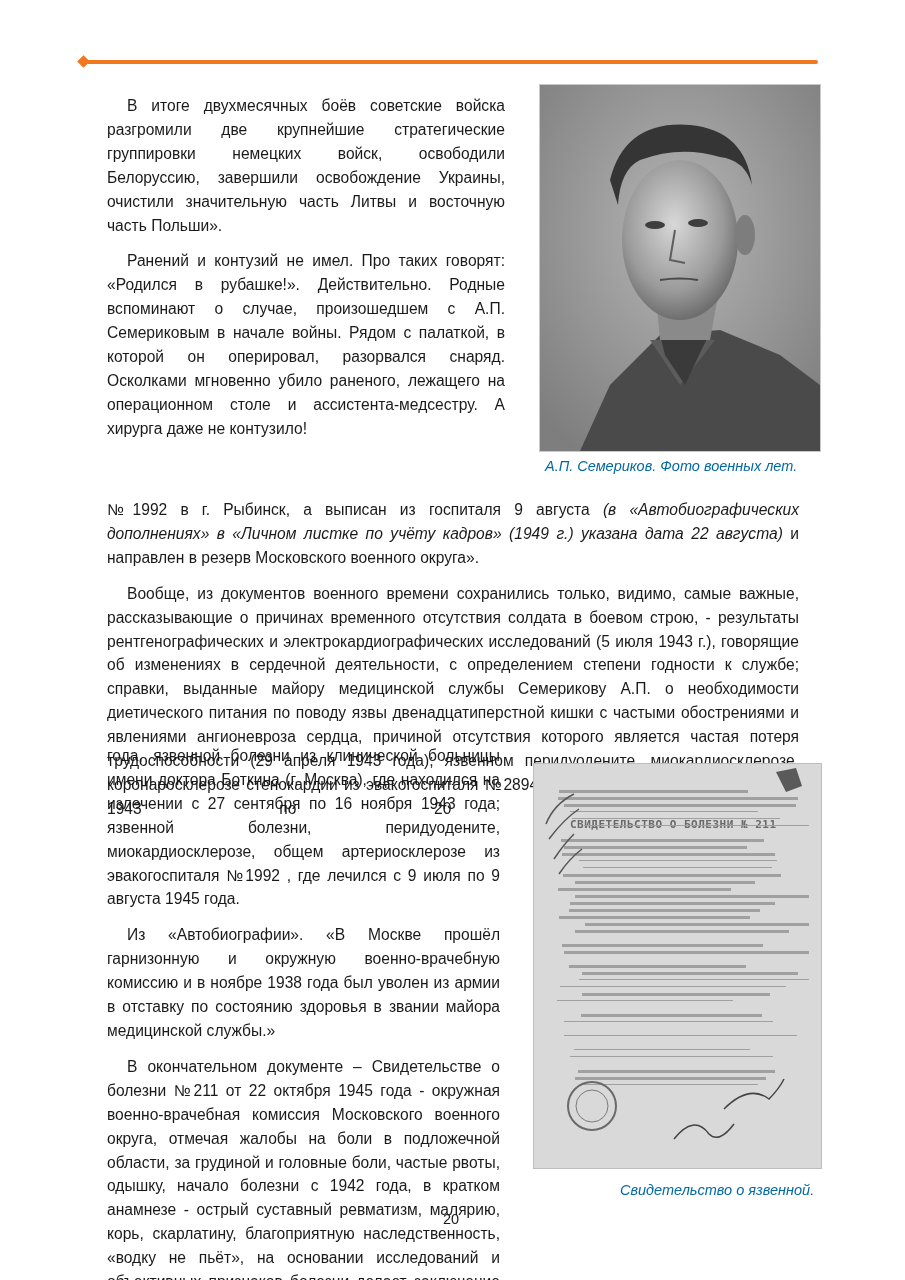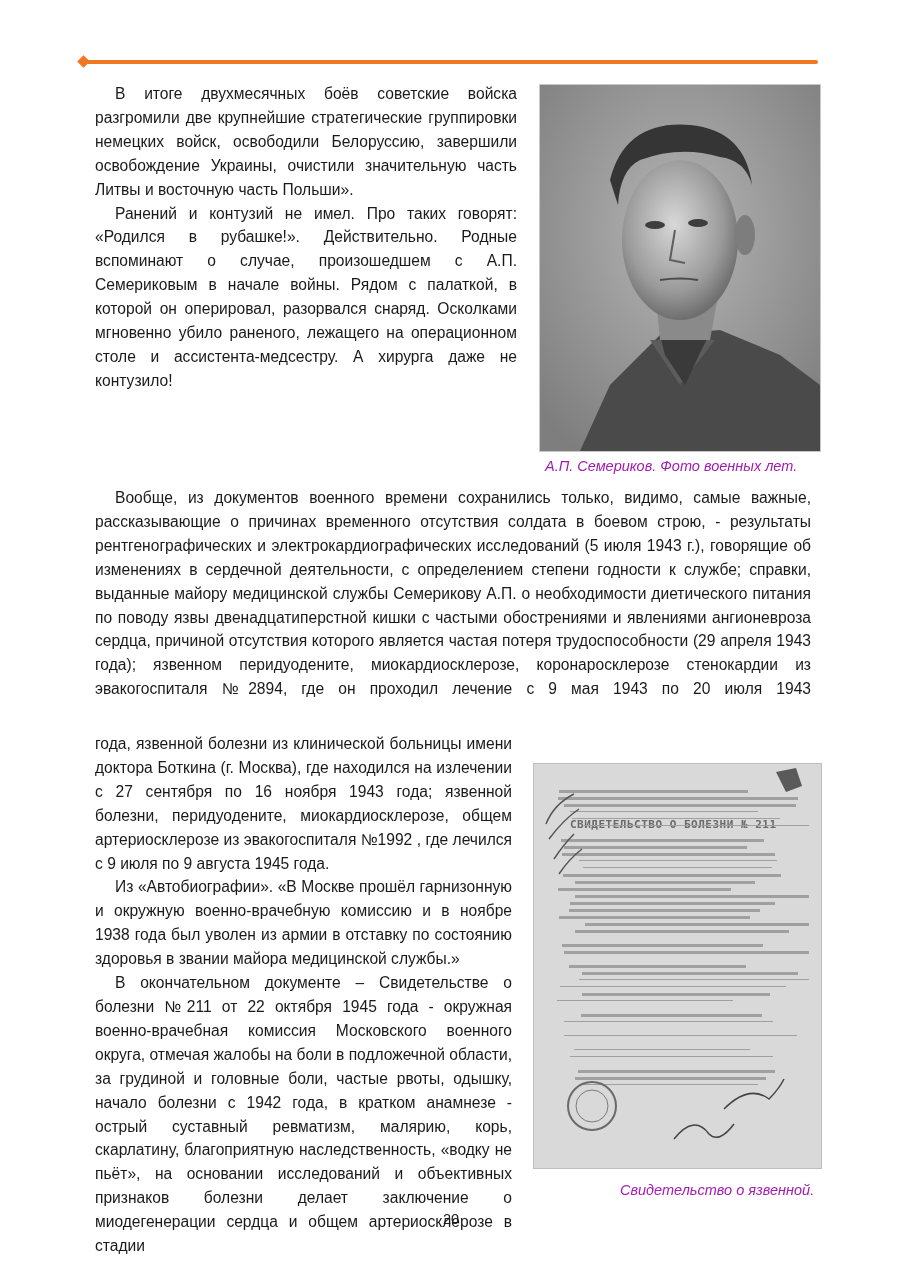--- a/index.html
+++ b/index.html
@@ -34,21 +34,21 @@
       transform: rotate(45deg);
     }
     .text {
       position: absolute;
       font-size: 15.6px;
       line-height: 23.9px;
       text-align: justify;
       hyphens: manual;
     }
     .text p {
-      margin: 0;
+      margin: 12px;
       text-indent: 20px;
     }
     .text p.cont { text-indent: 0; }
     .text .it { font-style: italic; }
 
     .col-top { left: 95px; top: 82px; width: 422px; }
     .full { left: 95px; top: 486px; width: 716px; }
     .col-bot { left: 95px; top: 732px; width: 417px; }
 
     .photo-frame {
@@ -60,21 +60,21 @@
       overflow: hidden;
       border: 1px solid #c8c8c8;
       background: linear-gradient(135deg, #a7a7a7 0%, #8a8a8a 45%, #9c9c9c 100%);
     }
     .photo-frame svg { display: block; }
     .caption {
       position: absolute;
       font-style: italic;
       font-size: 14.5px;
       line-height: 18px;
-      color: #a21caf;
+      color: #0369a1;
       white-space: nowrap;
     }
     .cap1 { left: 545px; top: 457px; }
     .cap2 { left: 620px; top: 1181px; }
 
     .doc-frame {
       position: absolute;
       left: 533px;
       top: 763px;
       width: 287px;
@@ -148,20 +148,21 @@
     <ellipse cx="115" cy="140" rx="10" ry="4" fill="#3e3e3e"></ellipse>
     <ellipse cx="158" cy="138" rx="10" ry="4" fill="#3e3e3e"></ellipse>
     <path d="M135 145 L130 175 L145 178" stroke="#5e5e5e" stroke-width="2" fill="none"></path>
     <path d="M120 195 Q140 192 158 195" stroke="#4a4a4a" stroke-width="2" fill="none"></path>
     <ellipse cx="205" cy="150" rx="10" ry="20" fill="#7d7d7d"></ellipse>
   </svg>
 </div>
 <div class="caption cap1">А.П. Семериков. Фото военных лет.</div>
 
 <div class="text full">
+  <p class="cont"><span>№1992 в г. Рыбинск, а выписан из госпиталя 9 августа </span><span class="it">(в «Автобиографических дополнениях» в «Личном листке по учёту кадров» (1949 г.) указана дата 22 августа)</span><span> и направлен в резерв Московского военного округа».</span></p>
   <p style="text-align-last: justify;">Вообще, из документов военного времени сохранились только, видимо, самые важные, рассказывающие о причинах временного отсутствия солдата в боевом строю, - результаты рентгенографических и электрокардиографических исследований (5 июля 1943 г.), говорящие об изменениях в сердечной деятельности, с определением степени годности к службе; справки, выданные майору медицинской службы Семерикову А.П. о необходимости диетического питания по поводу язвы двенадцатиперстной кишки с частыми обострениями и явлениями ангионевроза сердца, причиной отсутствия которого является частая потеря трудоспособности (29 апреля 1943 года); язвенном перидуодените, миокардиосклерозе, коронаросклерозе стенокардии из эвакогоспиталя №2894, где он проходил лечение с 9 мая 1943 по 20 июля 1943</p>
 </div>
 
 <div class="text col-bot">
   <p class="cont">года, язвенной болезни из клинической больницы имени доктора Боткина (г. Москва), где находился на излечении с 27 сентября по 16 ноября 1943 года; язвенной болезни, перидуодените, миокардиосклерозе, общем артериосклерозе из эвакогоспиталя №1992 , где лечился с 9 июля по 9 августа 1945 года.</p>
   <p>Из «Автобиографии». «В Москве прошёл гарнизонную и окружную военно-врачебную комиссию и в ноябре 1938 года был уволен из армии в отставку по состоянию здоровья в звании майора медицинской службы.»</p>
   <p style="text-align-last: justify;">В окончательном документе – Свидетельстве о болезни №211 от 22 октября 1945 года - окружная военно-врачебная комиссия Московского военного округа, отмечая жалобы на боли в подложечной области, за грудиной и головные боли, частые рвоты, одышку, начало болезни с 1942 года, в кратком анамнезе - острый суставный ревматизм, малярию, корь, скарлатину, благоприятную наследственность, «водку не пьёт», на основании исследований и объективных признаков болезни делает заключение о миодегенерации сердца и общем артериосклерозе в стадии</p>
 </div>
 
 <div class="doc-frame">

